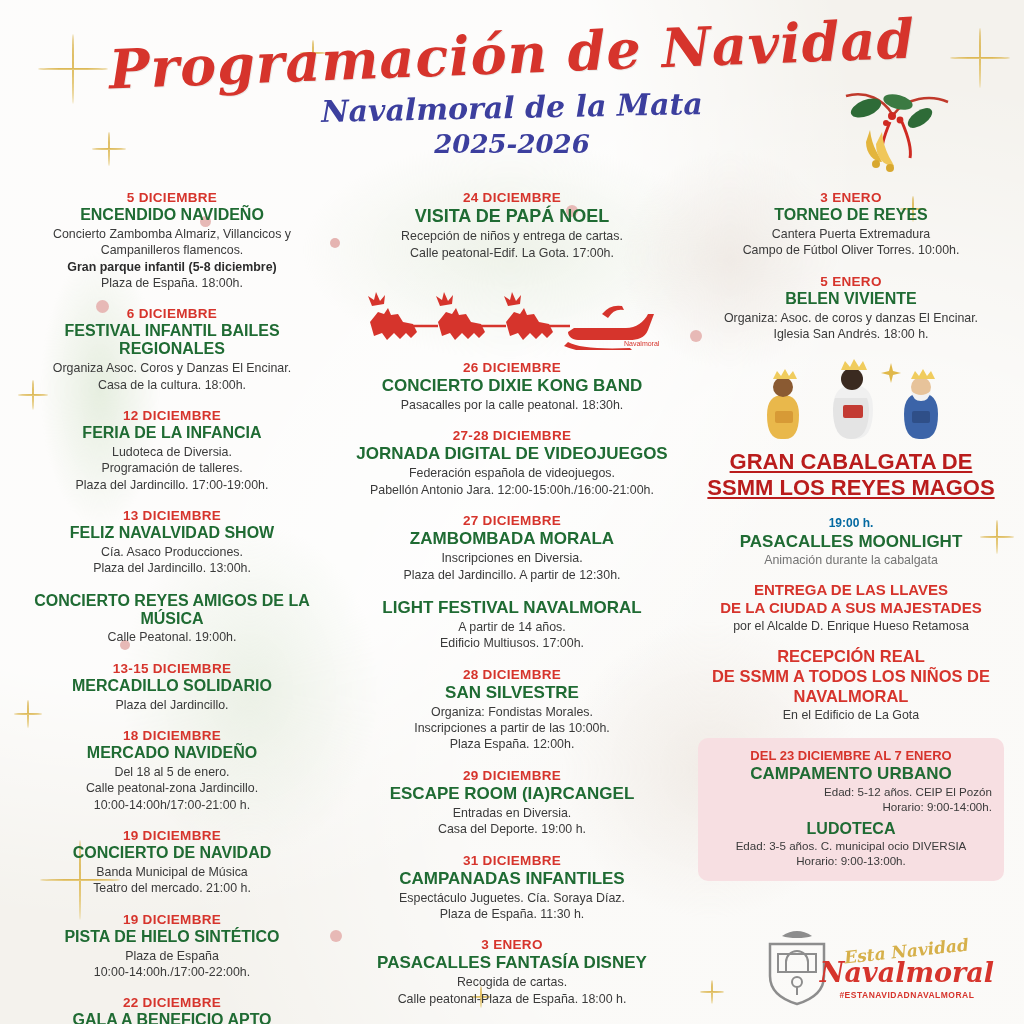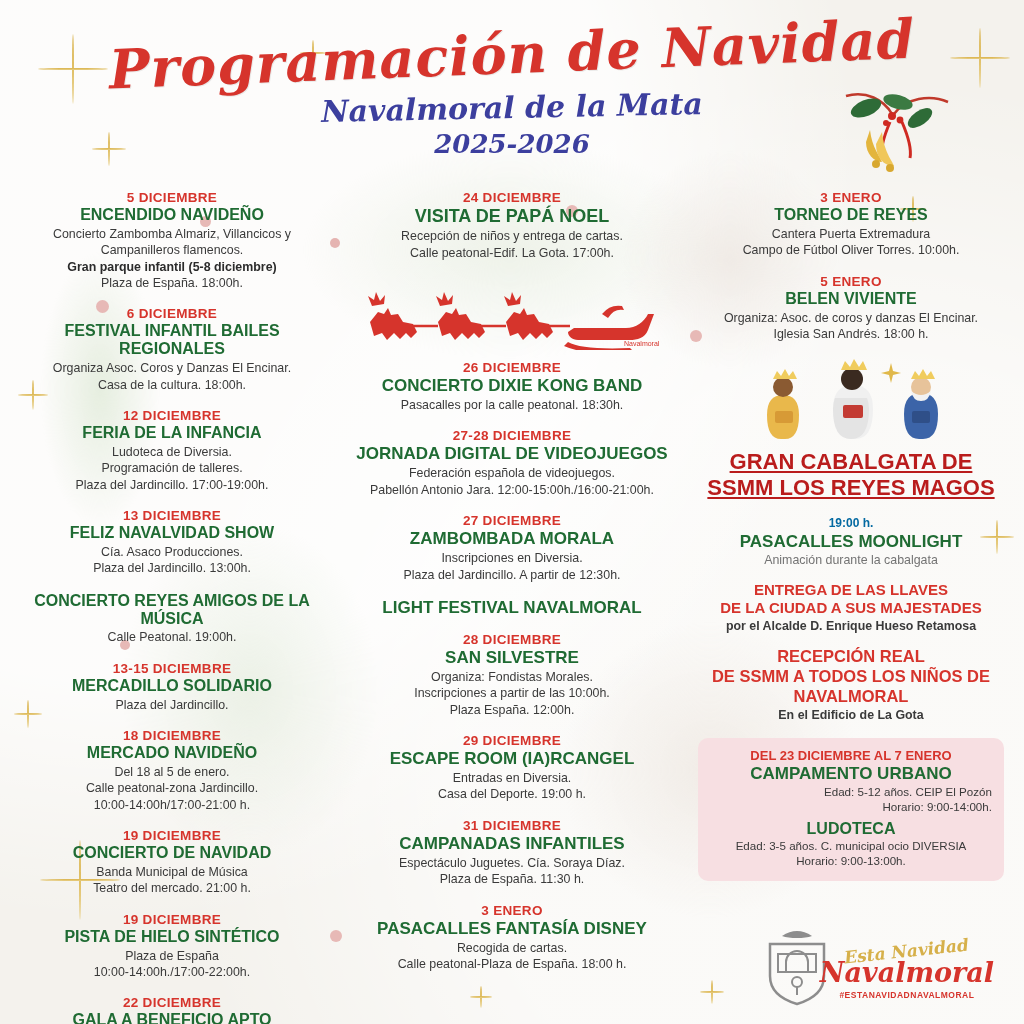--- a/index.html
+++ b/index.html
@@ -87,21 +87,21 @@
   .cabalgata{
     text-align:center;margin-top:10px;margin-bottom:6px;
   }
   .cabalgata .l1{color:#b91c1c;font-weight:bold;font-size:22px;line-height:1.15;text-decoration:underline;}
   .cabalgata .hour{color:#0369a1;font-weight:bold;font-size:12px;margin-top:16px;}
   .cabalgata .l2{color:#1f6b33;font-weight:bold;font-size:17px;margin-top:2px;}
   .cabalgata .l3{color:#737373;font-size:12.4px;margin-top:1px;}
 
   .redblock{text-align:center;color:#d6342c;font-weight:bold;margin-top:14px;}
   .redblock .r1{font-size:15px;line-height:1.2;}
-  .redblock .sub{color:#3a3a3a;font-weight:bold;font-size:12.4px;margin-top:2px;}
+  .redblock .sub{color:#3a3a3a;font-weight:normal;font-size:12.4px;margin-top:2px;}
   .redblock.big .r1{font-size:16.5px;}
 
   .campbox{
     margin-top:16px;background:#f7dfe2;border-radius:10px;
     padding:10px 12px 12px;text-align:center;
   }
   .campbox .d{color:#d6342c;font-weight:bold;font-size:13px;}
   .campbox .t{color:#1f6b33;font-weight:bold;font-size:17px;margin-top:1px;}
   .campbox .s{color:#3a3a3a;font-size:11.6px;line-height:1.3;}
   .campbox .t2{color:#1f6b33;font-weight:bold;font-size:16px;margin-top:6px;}
@@ -304,20 +304,22 @@
 
     <div class="ev">
       <div class="date">27 DICIEMBRE</div>
       <div class="name">ZAMBOMBADA MORALA</div>
       <div class="det" style="white-space:pre-line;">Inscripciones en Diversia.
 Plaza del Jardincillo. A partir de 12:30h.</div>
     </div>
 
     <div class="ev">
       <div class="name">LIGHT FESTIVAL NAVALMORAL</div>
+      <div class="det" style="white-space:pre-line;">A partir de 14 años.
+Edificio Multiusos. 17:00h.</div>
     </div>
 
     <div class="ev">
       <div class="date">28 DICIEMBRE</div>
       <div class="name">SAN SILVESTRE</div>
       <div class="det" style="white-space:pre-line;">Organiza: Fondistas Morales.
 Inscripciones a partir de las 10:00h.
 Plaza España. 12:00h.</div>
     </div>
 

